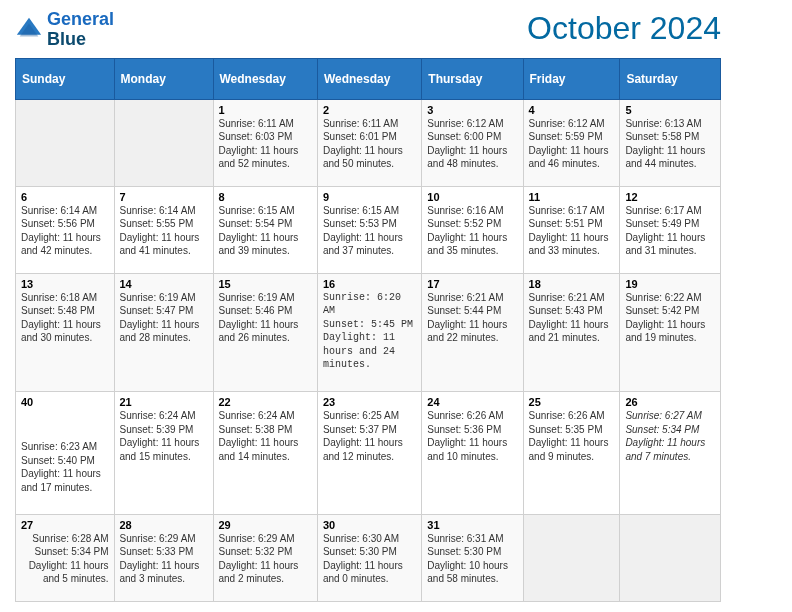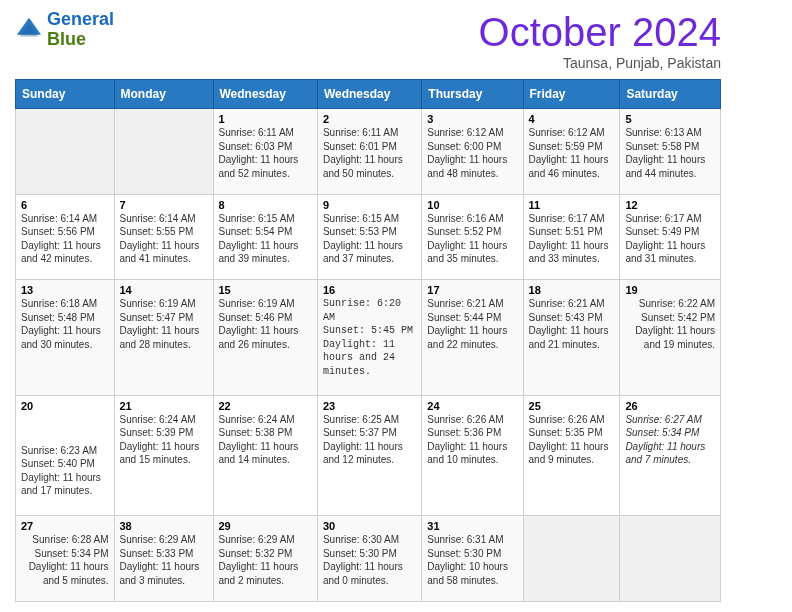--- a/index.html
+++ b/index.html
@@ -39,40 +39,40 @@
       color: #1a6abf;
     }
     .logo-icon {
       width: 28px;
       height: 28px;
     }
     .title-block {
       text-align: right;
     }
     .month-title {
-      font-size: 40px;
+      font-size: 32px;
       font-weight: normal;
-      color: #6d28d9;
+      color: #0369a1;
     }
     .subtitle {
       font-size: 14px;
       color: #555;
     }
     .calendar {
       width: 100%;
       border-collapse: collapse;
       flex: 1;
       font-size: 10.5px;
     }
     .calendar thead th {
       background: #2979c2;
       color: #fff;
       font-weight: bold;
       text-align: left;
-      padding: 7px 6px;
+      padding: 13px 6px;
       font-size: 12px;
       border: 1px solid #1a5a9e;
     }
     .calendar tbody td {
       vertical-align: top;
       border: 1px solid #d0d0d0;
       padding: 4px 5px;
       width: 113px;
       background: #fff;
     }
@@ -99,26 +99,25 @@
 
 <div class="page">
   <div class="header">
     <div class="logo">
       <svg class="logo-icon" viewBox="0 0 30 30">
         <polygon points="15,2 28,20 2,20" fill="#2979c2"></polygon>
         <polygon points="15,8 25,22 5,22" fill="#1a5a9e" opacity="0.4"></polygon>
       </svg>
       <div class="logo-text">
         <span>General</span><br>
-        <span style="color:#4d7c0f">Blue</span>
+        <span style="color:#0c4a6e">Blue</span>
       </div>
     </div>
     <div class="title-block">
       <div class="month-title">October 2024</div>
-      <div class="subtitle">Taunsa, Punjab, Pakistan</div>
     </div>
   </div>
 
   <table class="calendar">
     <thead>
       <tr>
       <th>Sunday</th>
           <th>Monday</th>
           <th>Wednesday</th>
           <th>Wednesday</th>
@@ -238,28 +237,28 @@
 Daylight: 11 hours and 22 minutes.</div>
           </td>
           <td>
             <span class="day-num">18</span>
             <div class="day-info" style="white-space: pre-line;">Sunrise: 6:21 AM
 Sunset: 5:43 PM
 Daylight: 11 hours and 21 minutes.</div>
           </td>
           <td>
             <span class="day-num">19</span>
-            <div class="day-info" style="white-space: pre-line; text-align: right;">Sunrise: 6:22 AM
+            <div class="day-info" style="white-space: pre-line;">Sunrise: 6:22 AM
 Sunset: 5:42 PM
 Daylight: 11 hours and 19 minutes.</div>
           </td>
         </tr>
         <tr>
           <td>
-            <span class="day-num">20</span>
+            <span class="day-num">40</span>
             <div class="day-info" style="white-space: pre-line; margin-top: 32px;">Sunrise: 6:23 AM
 Sunset: 5:40 PM
 Daylight: 11 hours and 17 minutes.</div>
           </td>
           <td>
             <span class="day-num">21</span>
             <div class="day-info" style="white-space: pre-line;">Sunrise: 6:24 AM
 Sunset: 5:39 PM
 Daylight: 11 hours and 15 minutes.</div>
           </td>
@@ -295,21 +294,21 @@
           </td>
         </tr>
         <tr>
           <td>
             <span class="day-num">27</span>
             <div class="day-info" style="white-space: pre-line; text-align: right;">Sunrise: 6:28 AM
 Sunset: 5:34 PM
 Daylight: 11 hours and 5 minutes.</div>
           </td>
           <td>
-            <span class="day-num">38</span>
+            <span class="day-num">28</span>
             <div class="day-info" style="white-space: pre-line;">Sunrise: 6:29 AM
 Sunset: 5:33 PM
 Daylight: 11 hours and 3 minutes.</div>
           </td>
           <td>
             <span class="day-num">29</span>
             <div class="day-info" style="white-space: pre-line;">Sunrise: 6:29 AM
 Sunset: 5:32 PM
 Daylight: 11 hours and 2 minutes.</div>
           </td>

